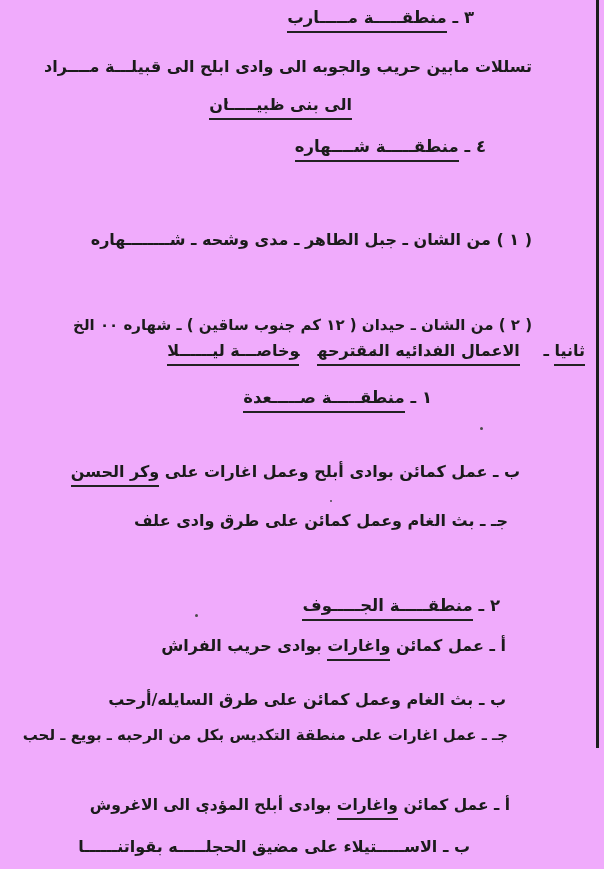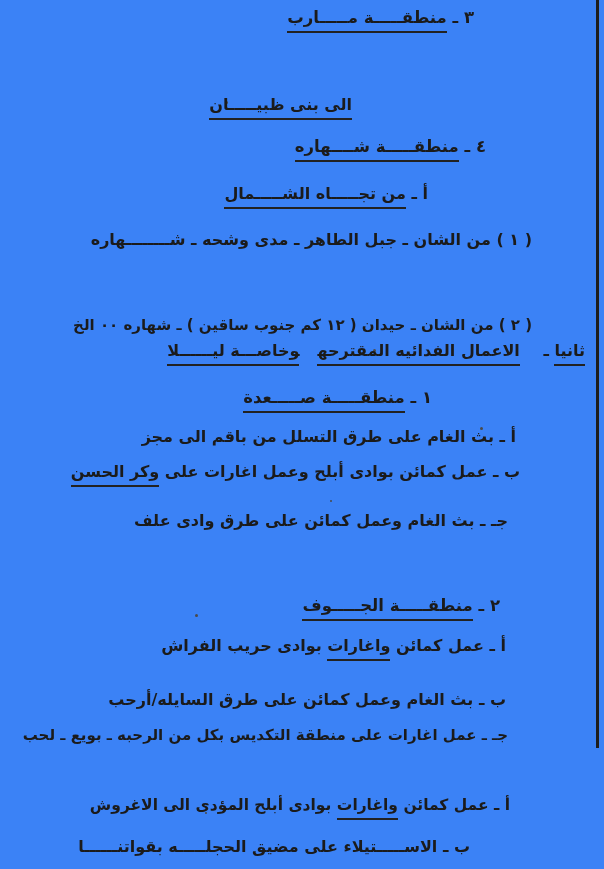--- a/index.html
+++ b/index.html
@@ -1,20 +1,20 @@
 <!DOCTYPE html>
 <html lang="ar"><head>
 <meta charset="utf-8">
 <style>
   html,body{margin:0;padding:0;background:#e8e8e4;}
   .page{
     position:relative;
     width:604px;height:869px;
     margin:0 auto;
-    background:#3b82f6;
+    background:#f0abfc;
     color:#1b1b1b;
     font-family:"DejaVu Sans", sans-serif;
     overflow:hidden;
   }
   .line{
     position:absolute;
     direction:rtl;
     white-space:nowrap;
     font-size:16px;
     font-weight:700;
@@ -69,53 +69,50 @@
   <div class="speck sp2"></div>
   <div class="speck sp3"></div>
   <div class="speck sp4"></div>
   <div class="speck sp5"></div>
   <div class="speck sp6"></div>
 
   <div class="line l1 hd">
     <span>٣ ـ </span><span class="u">منطقـــــة مـــــارب</span>
   </div>
 
+  <div class="line l2">
+    <span>تسللات مابين حريب والجوبه الى وادى ابلح الى قبيلـــة مــــراد</span>
+  </div>
 
   <div class="line l3">
     <span class="u">الى بنى ظبيـــــان</span>
   </div>
 
   <div class="line l4 hd">
     <span>٤ ـ </span><span class="u">منطقـــــة شــــهاره</span>
   </div>
 
-  <div class="line l5">
-    <span>أ ـ </span><span class="u">من تجـــــاه الشـــــمال</span>
-  </div>
 
   <div class="line l6">
     <span>( ١ )  من الشان ـ جبل الطاهر ـ مدى وشحه ـ شــــــــهاره</span>
   </div>
 
 
   <div class="line l8">
     <span>( ٢ )  من الشان ـ حيدان ( ١٢ كم جنوب ساقين ) ـ شهاره ٠٠ الخ</span>
   </div>
 
   <div class="line l9">
     <span class="u">ثانيا</span><span> ـ  </span><span class="u gap">الاعمال الفدائيه المقترحه</span><span class="u gap">وخاصـــة ليــــــلا</span>
   </div>
 
   <div class="line l10 hd">
     <span>١ ـ </span><span class="u">منطقـــــة صـــــعدة</span>
   </div>
 
-  <div class="line l11">
-    <span>أ ـ  بث الغام على طرق التسلل من باقم الى مجز</span>
-  </div>
 
   <div class="line l12">
     <span>ب ـ  عمل كمائن بوادى أبلح وعمل اغارات على </span><span class="u">وكر الحسن</span>
   </div>
 
   <div class="line l13">
     <span>جـ ـ  بث الغام وعمل كمائن على طرق وادى علف</span>
   </div>
 
 

